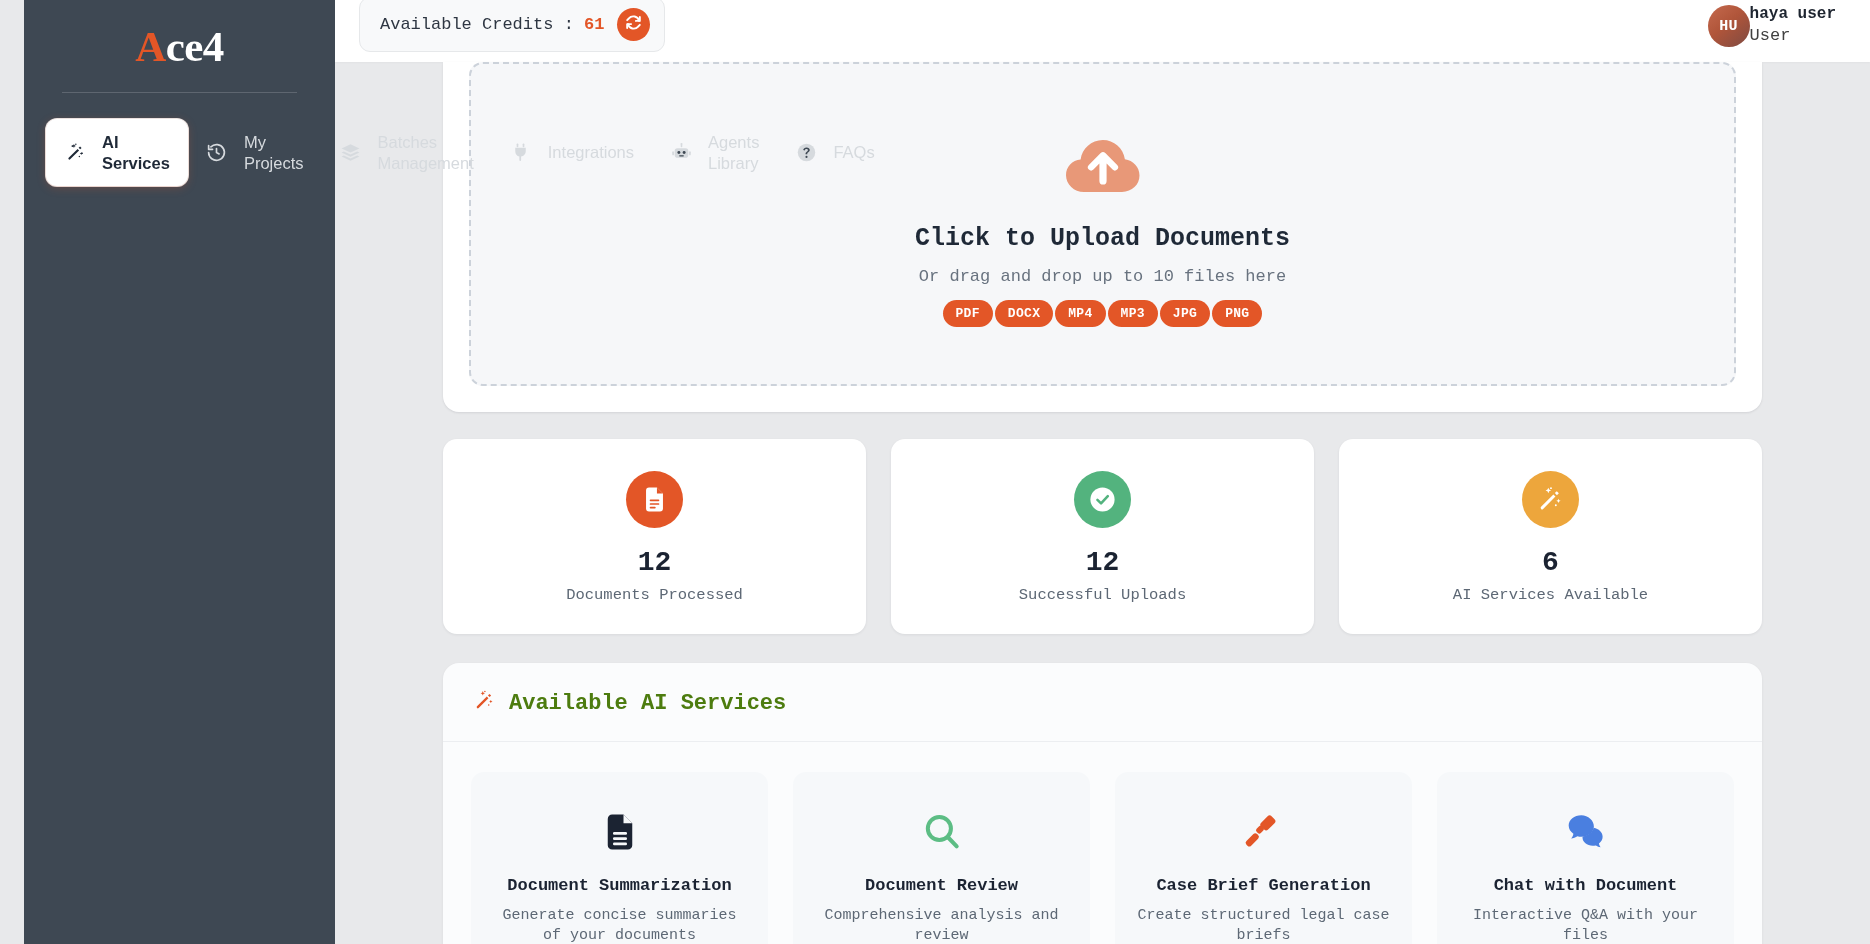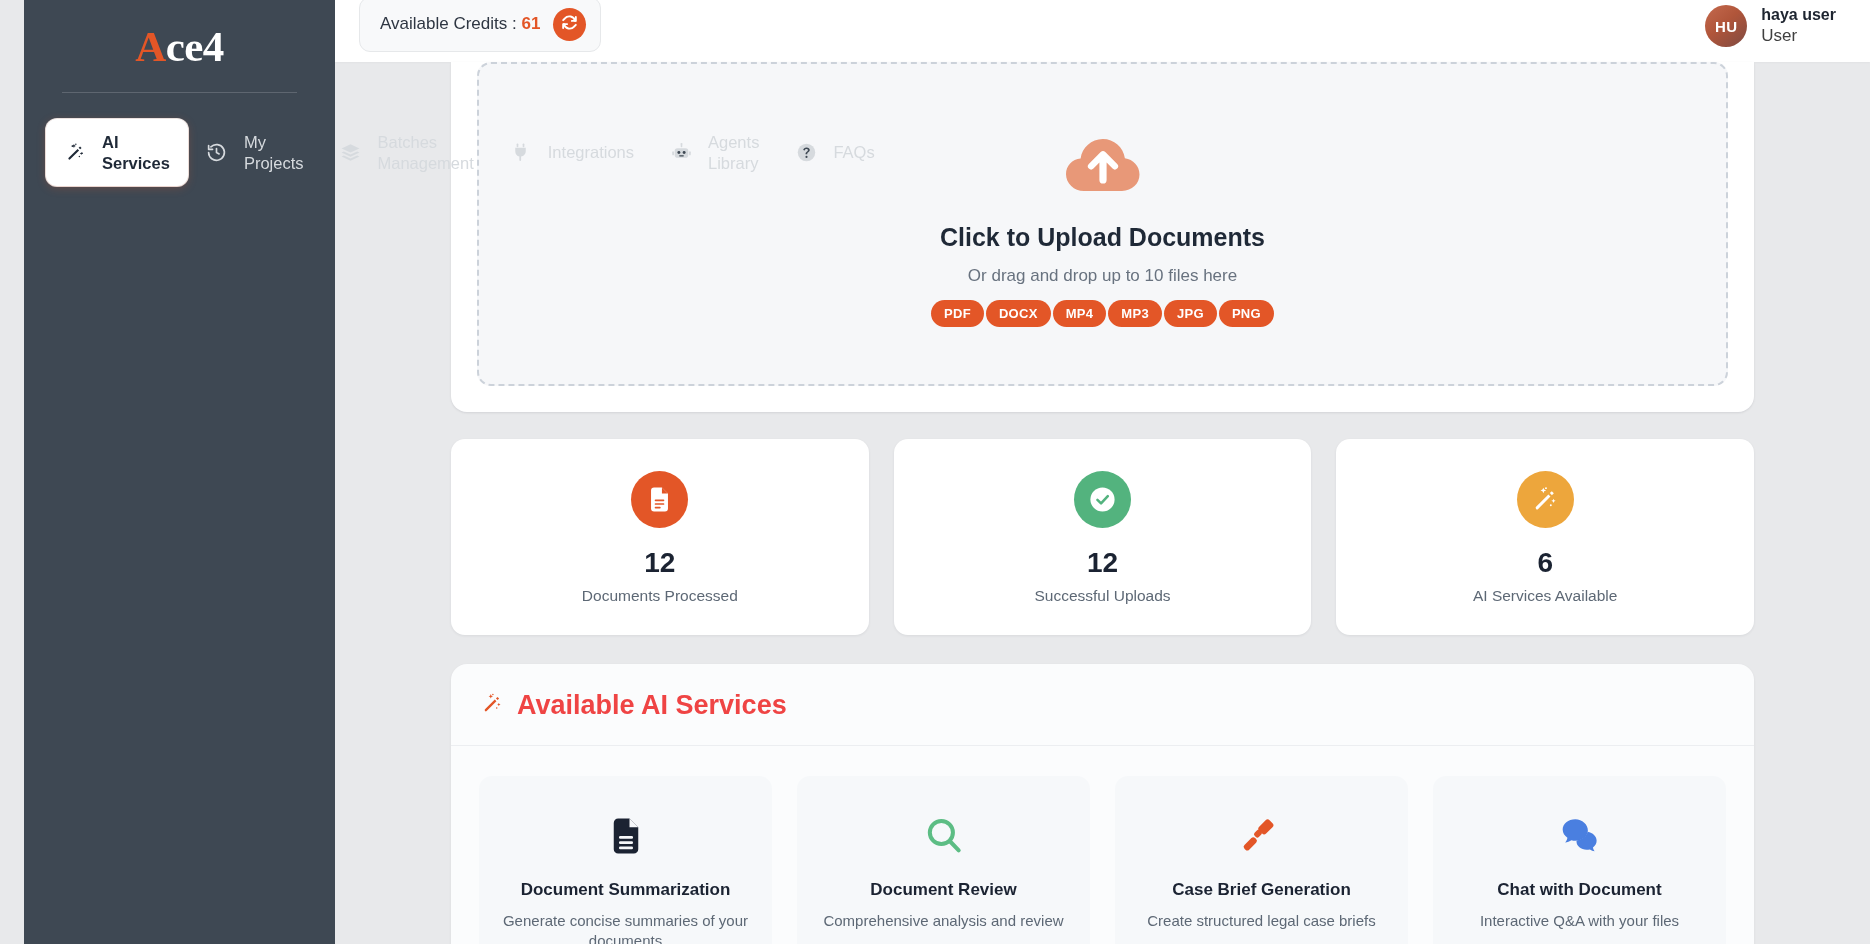--- a/index.html
+++ b/index.html
@@ -61,20 +61,21 @@
   }
   .nav-item .nav-icon svg { width: 21px; height: 21px; display:block; }
   .nav-label { line-height: 1.25; flex: 1; }
   .nav-chevron { width: 16px; height: 16px; opacity: .85; }
 
   
   .main {
     flex: 1; height: 944px; position: relative;
     background: #e8e9eb;
     overflow: hidden;
+    font-family: Liberation Mono, monospace;
   }
   .topbar {
     height: 62px;
     background: #ffffff;
     display: flex; align-items: center;
     padding: 0 34px 0 24px;
     position: relative;
     justify-content: space-between;
     box-shadow: 0 1px 2px rgba(0,0,0,0.03);
   }
@@ -88,35 +89,35 @@
   }
   .credits-text { font-size: 17px; color: #2e3642; font-weight: 500; }
   .credits-num { color: #e35627; font-weight: 700; }
   .refresh-btn {
     width: 33px; height: 33px; border-radius: 50%;
     background: #e35627;
     display: flex; align-items: center; justify-content: center;
     cursor: pointer; border: none;
   }
   .refresh-btn svg { width: 19px; height: 19px; }
-  .user-area { display: flex; align-items: center; gap: 14px; margin-top: -10px; }
+  .user-area { display: flex; align-items: center; gap: 0; margin-top: -10px; }
   .avatar {
     width: 42px; height: 42px; border-radius: 50%;
     background: linear-gradient(140deg,#c56a4e 0%, #b0553a 45%, #7e4a42 100%);
     color: #fff; font-size: 15px; font-weight: 700;
     display: flex; align-items: center; justify-content: center;
     letter-spacing: .4px;
   }
   .user-meta { line-height: 1.35; }
   .user-name { font-size: 16px; font-weight: 700; color: #1e2530; }
   .user-role { font-size: 17px; color: #404040; }
 
   
   .content {
-    padding: 0 20px;
+    padding: 0 12px;
     position: relative;
     height: 882px;
   }
 
   .card {
     background: #ffffff;
     border-radius: 16px;
     box-shadow: 0 1px 3px rgba(16,24,40,0.06), 0 1px 2px rgba(16,24,40,0.04);
   }
 
@@ -183,21 +184,21 @@
     border-radius: 16px;
     box-shadow: 0 1px 3px rgba(16,24,40,0.06);
     overflow: hidden;
   }
   .services-head {
     display: flex; align-items: center; gap: 13px;
     padding: 26px 30px 24px 30px;
     border-bottom: 1px solid #eceef1;
   }
   .services-head svg { width: 23px; height: 23px; }
-  .services-title { font-size: 27px; font-weight: 700; color: #ef4444; }
+  .services-title { font-size: 22px; font-weight: 700; color: #4d7c0f; }
   .services-grid {
     display: flex; gap: 25px;
     padding: 30px 28px 40px 28px;
   }
   .service-card {
     flex: 1;
     background: #f6f8fa;
     border-radius: 13px;
     padding: 34px 18px 30px 18px;
     display: flex; flex-direction: column; align-items: center;

